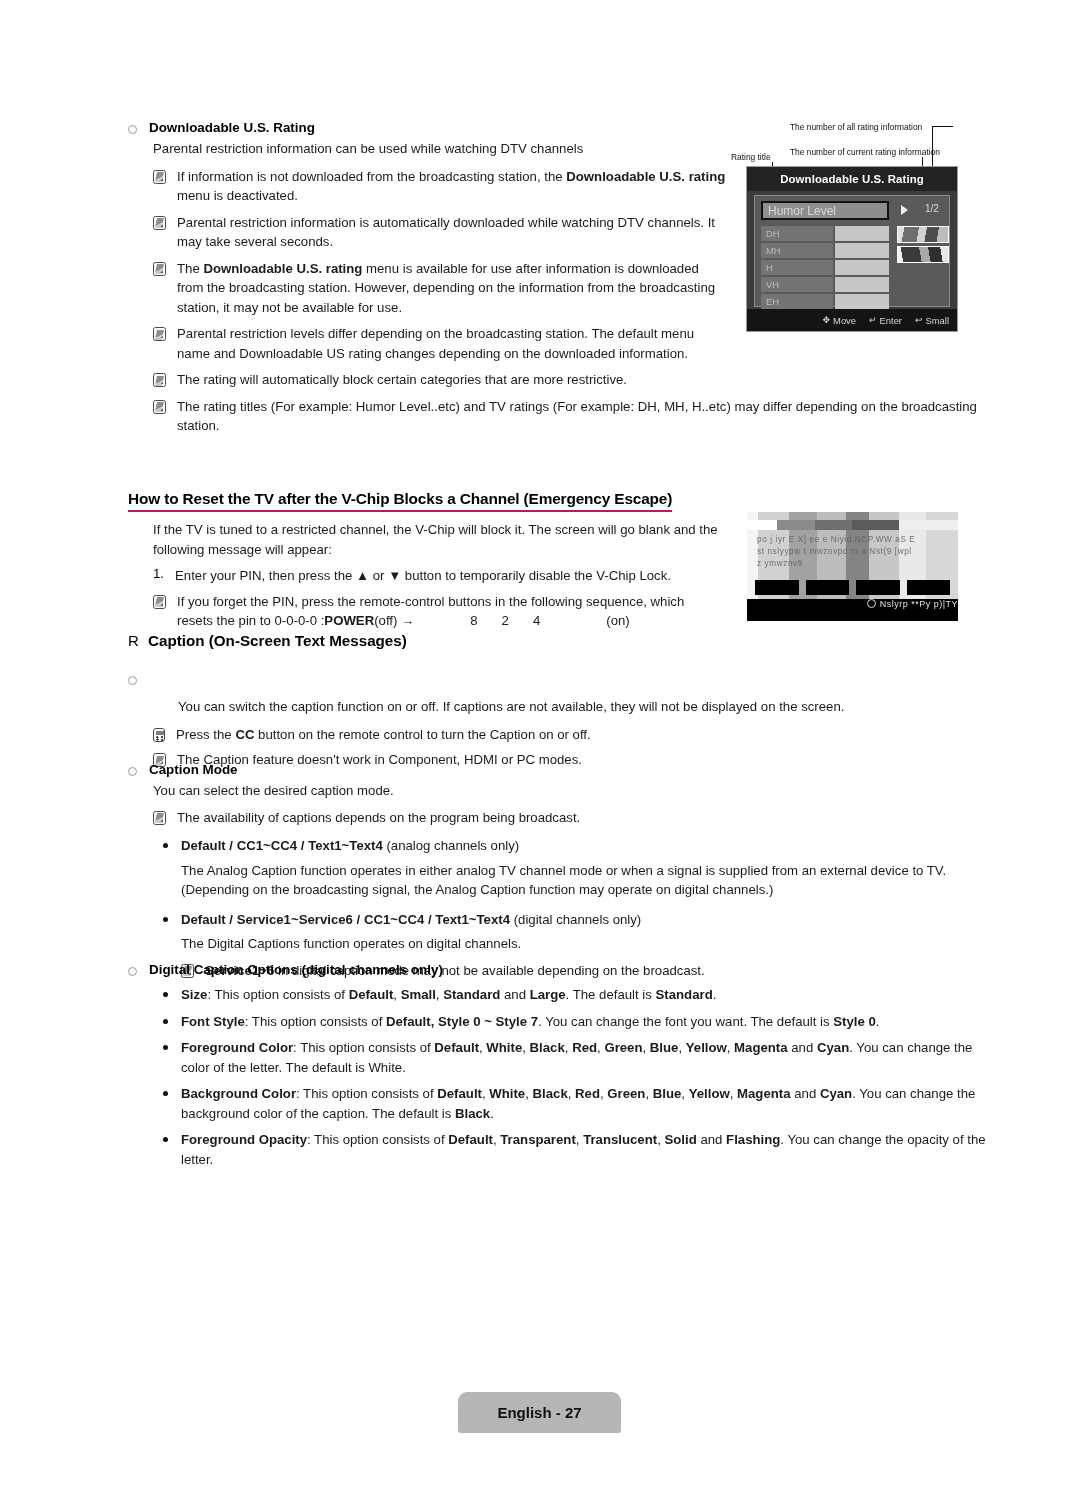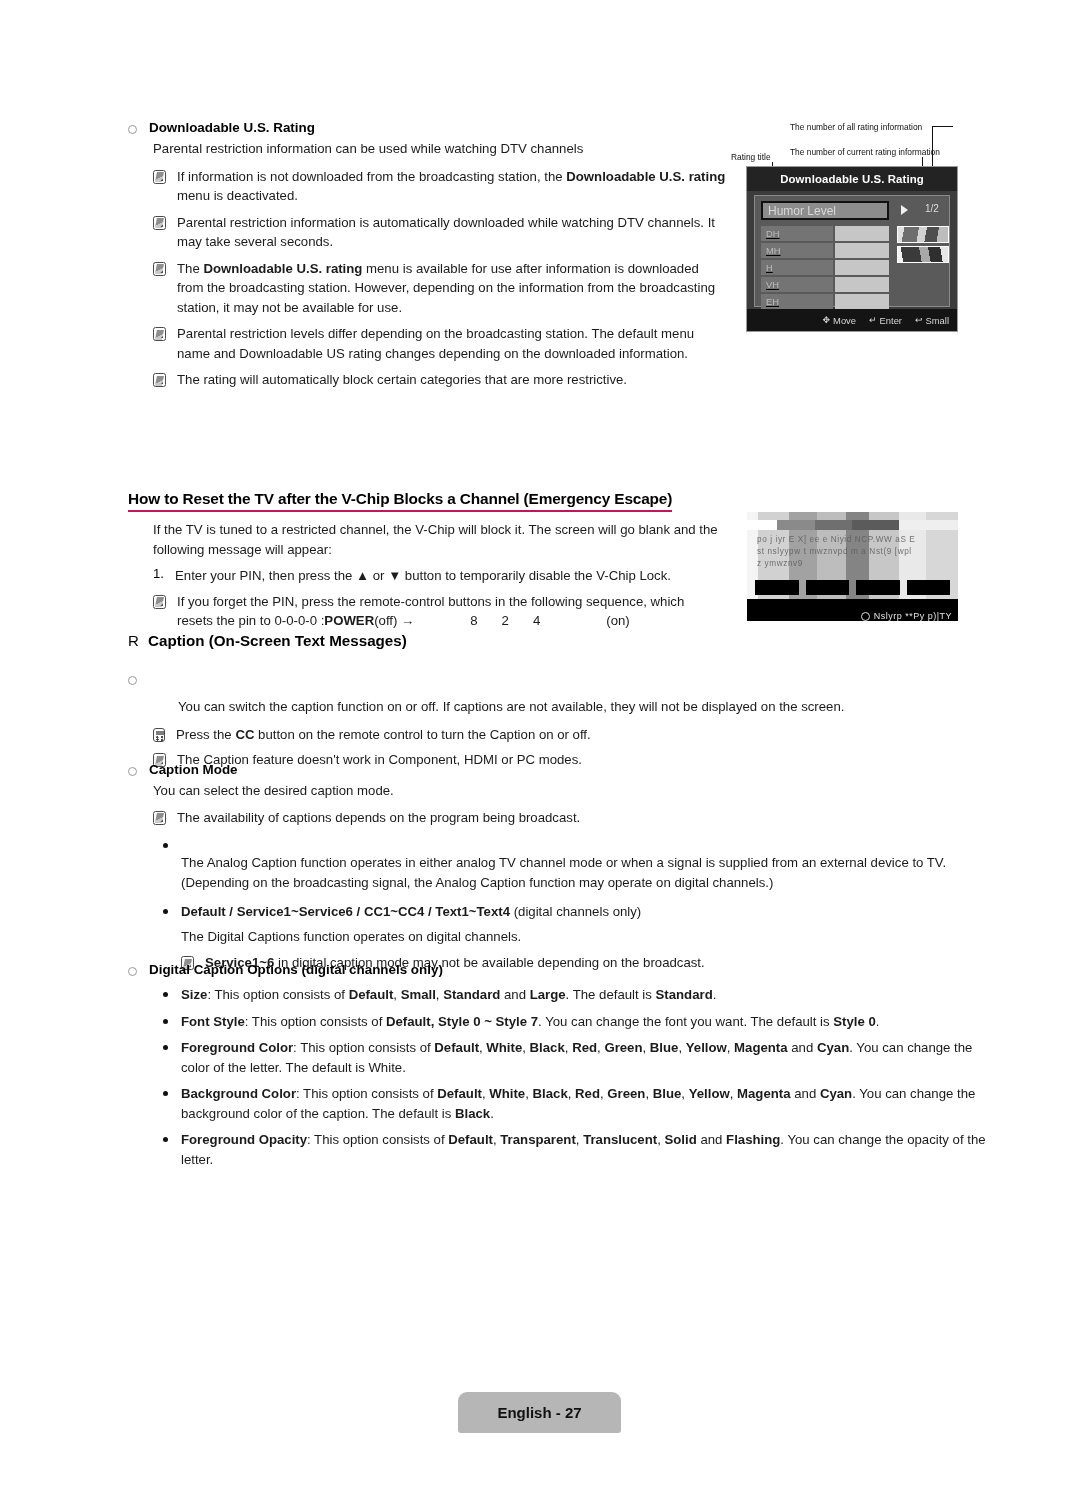--- a/index.html
+++ b/index.html
@@ -123,21 +123,21 @@
   .osd-arrow {
     position: absolute; left: 146px; top: 9px;
     width: 0; height: 0; border-left: 7px solid #f0f0f0;
     border-top: 5px solid transparent; border-bottom: 5px solid transparent;
   }
   .osd-count {
     position: absolute; left: 170px; top: 7px;
     color: #dcdcdc; font-size: 10px;
   }
   .osd-rows { position: absolute; left: 6px; top: 30px; width: 128px; }
-  .osd-row { display: flex; height: 15px; margin-bottom: 2px; text-decoration: underline; }
+  .osd-row { display: flex; height: 15px; margin-bottom: 2px; }
   .osd-row .name {
     width: 72px; background: #747474; color: #bcbcbc;
     font-size: 9.4px; display: flex; align-items: center; padding-left: 5px;
   }
   .osd-row .val { flex: 1; background: #c6c6c6; margin-left: 2px; }
   .osd-thumbs { position: absolute; left: 142px; top: 30px; width: 52px; }
   .osd-thumb {
     height: 17px; width: 52px; margin-bottom: 3px;
     border: 1.5px solid #ffffff;
     background: linear-gradient(100deg,#dfdfdf 0 12%,#6e6e6e 12% 40%,#d2d2d2 40% 55%,#4e4e4e 55% 78%,#bdbdbd 78% 100%);
@@ -186,22 +186,22 @@
     letter-spacing: .6px; opacity: .85;
   }
   .vchip .blackbtns {
     position:absolute; left: 8px; bottom: 26px; right: 8px; height: 15px;
     display:flex; gap: 7px;
   }
   .vchip .blackbtns i { flex:1; background:#000; display:block; }
   .vchip .botbar {
     position:absolute; left:0; right:0; bottom:0; height:22px;
     background:#000; color:#e2e2e2; font-size:9px;
-    display:flex; align-items:flex-end; justify-content:flex-end;
-    padding-right:6px; gap:4px; letter-spacing:.5px;
+    display:flex; align-items:flex-start; justify-content:flex-end;
+    padding-right:0; gap:4px; letter-spacing:.5px;
   }
   .vchip .botbar .ring {
     width: 9px; height: 9px; border: 1.4px solid #dcdcdc; border-radius: 50%;
     display:inline-block;
   }
 
   
   .footer {
     position: absolute; left: 458px; top: 1392px;
     width: 163px; height: 41px;
@@ -245,20 +245,24 @@
         <div class="note-icon"></div>
         <div class="body txt"><span>Parental restriction levels differ depending on the broadcasting station. The default menu name and Downloadable US rating changes depending on the downloaded information.</span></div>
       </div>
     </div>
   </div>
 
   <div class="col" style="left:153px; top:370px; width:830px;">
     <div class="note-row" style="margin-bottom:7px;">
       <div class="note-icon"></div>
       <div class="body txt"><span>The rating will automatically block certain categories that are more restrictive.</span></div>
+    </div>
+    <div class="note-row" style="margin-bottom:7px;">
+      <div class="note-icon"></div>
+      <div class="body txt"><span>The rating titles (For example: Humor Level..etc) and TV ratings (For example: DH, MH, H..etc) may differ depending on the broadcasting station.</span></div>
     </div>
   </div>
 
   <div class="anno" style="left:790px; top:122px;">The number of all rating information</div>
   <div class="leader" style="left:933px; top:126px; width:20px; height:1px;"></div>
   <div class="leader" style="left:932px; top:126px; width:1px; height:44px;"></div>
 
   <div class="anno" style="left:790px; top:147px;">The number of current rating information</div>
   <div class="leader" style="left:922px; top:157px; width:1px; height:48px;"></div>
 
@@ -400,20 +404,21 @@
 
     <div class="txt" style="margin:4px 0 0 25px;">You can select the desired caption mode.</div>
 
     <div class="note-row" style="margin:7px 0 0 25px;">
       <div class="note-icon"></div>
       <div class="body txt">The availability of captions depends on the program being broadcast.</div>
     </div>
 
     <div class="dot-row" style="margin:9px 0 0 35px;">
       <div class="dot"></div>
+      <div class="body txt"><span class="b">Default / CC1~CC4 / Text1~Text4</span><span> (analog channels only)</span></div>
     </div>
     <div class="txt" style="margin:5px 0 0 53px; width:828px;">The Analog Caption function operates in either analog TV channel mode or when a signal is supplied from an external device to TV. (Depending on the broadcasting signal, the Analog Caption function may operate on digital channels.)</div>
 
     <div class="dot-row" style="margin:10px 0 0 35px;">
       <div class="dot"></div>
       <div class="body txt"><span class="b">Default / Service1~Service6 / CC1~CC4 / Text1~Text4</span><span> (digital channels only)</span></div>
     </div>
     <div class="txt" style="margin:5px 0 0 53px; width:828px;">The Digital Captions function operates on digital channels.</div>
 
     <div class="note-row" style="margin:7px 0 0 53px;">

